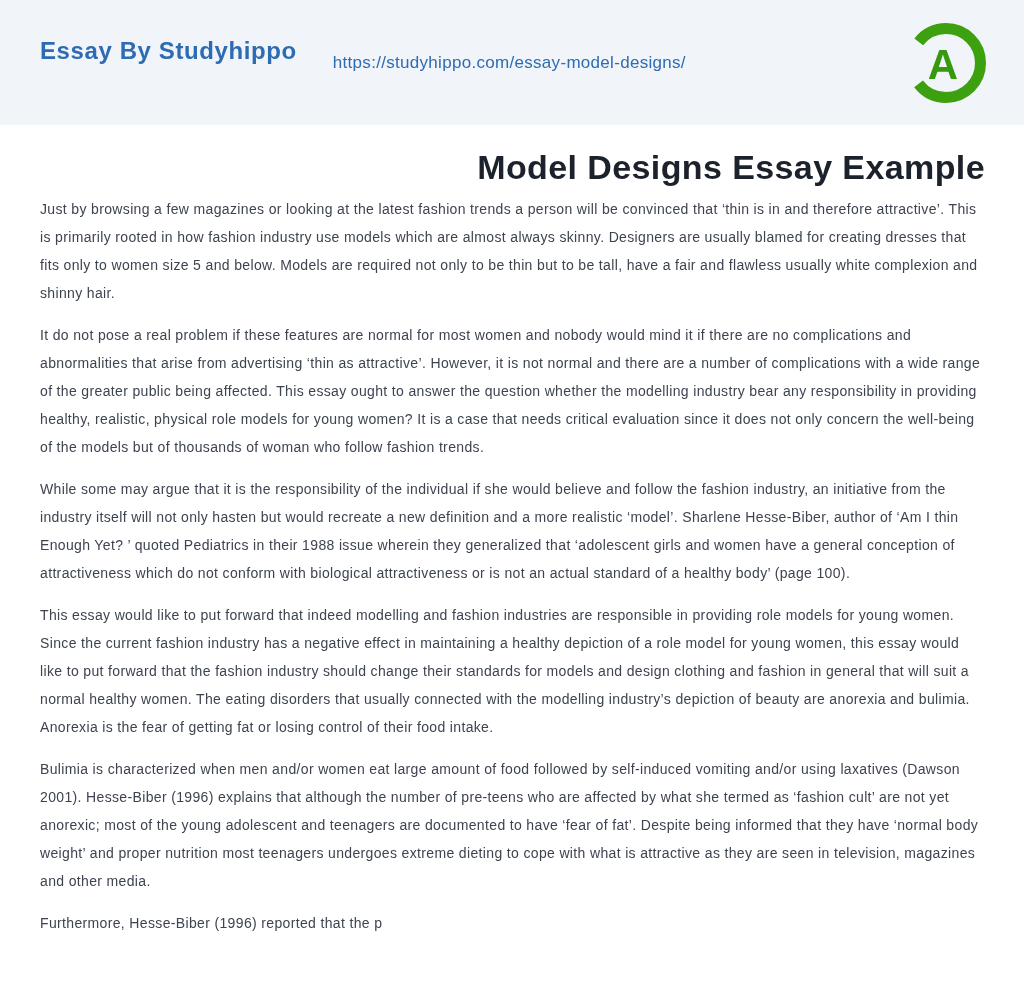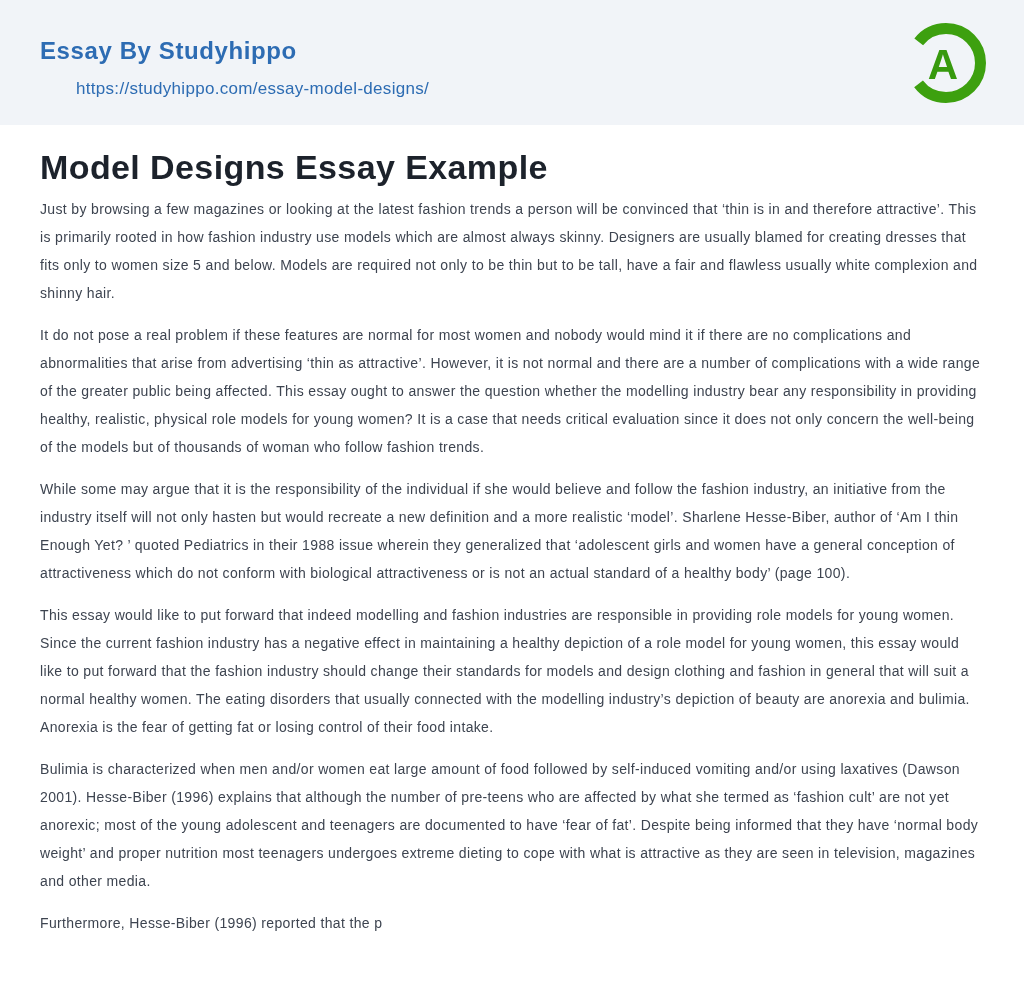--- a/index.html
+++ b/index.html
@@ -17,21 +17,21 @@
     overflow: hidden;
   }
   .header {
     background: #f1f4f8;
     height: 125px;
     padding: 38px 36px 0 40px;
     display: flex;
     justify-content: space-between;
     align-items: flex-start;
   }
-  .header-text { display: flex; flex-direction: column; }
+  .header-text { display: flex; flex-direction: row; }
   .site-title {
     color: #2d6cb3;
     font-size: 24px;
     font-weight: 700;
     letter-spacing: 0.6px;
     line-height: 1.1;
   }
   .page-url {
     margin-top: 15px;
     color: #2d6cb3;
@@ -52,20 +52,21 @@
   .content {
     padding: 22px 39px 0 40px;
   }
   h1.essay-title {
     margin: 0 0 7px 0;
     color: #1c222b;
     font-size: 34px;
     font-weight: 700;
     letter-spacing: 0.4px;
     line-height: 1.2;
+    text-align: right;
   }
   p.essay-paragraph {
     margin: 0 0 14px 0;
     color: #3d4450;
     font-size: 14px;
     line-height: 28px;
     letter-spacing: 0.35px;
   }
 </style>
 </head>

